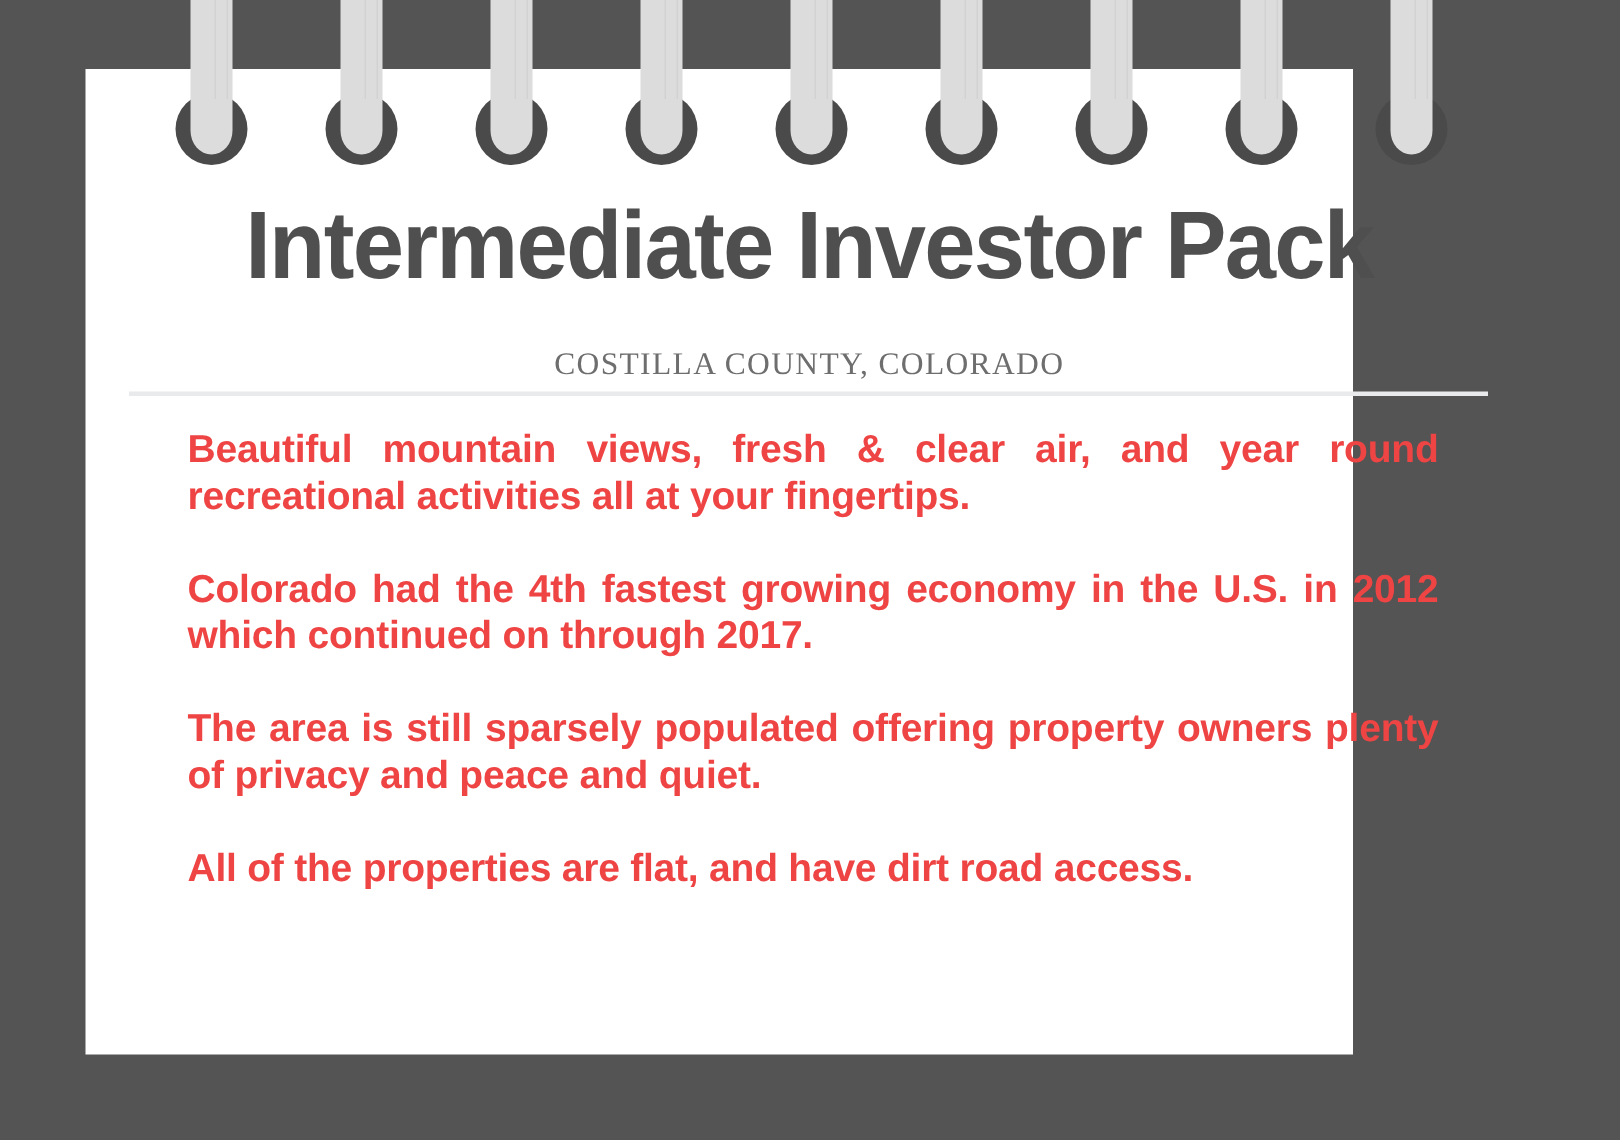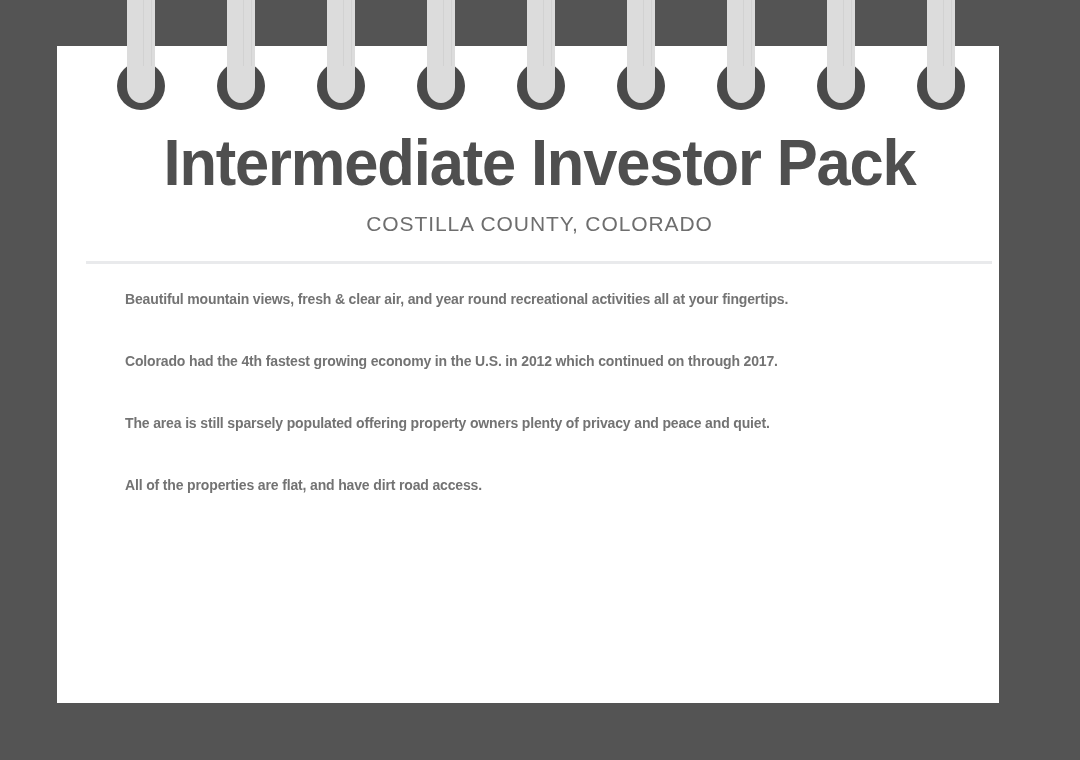--- a/index.html
+++ b/index.html
@@ -13,21 +13,21 @@
     font-family: "Liberation Sans", sans-serif;
     overflow: hidden;
     position: relative;
   }
 
   
   #paper {
     position: absolute;
     left: 57px;
     top: 46px;
-    width: 942px;
+    width: 845px;
     height: 657px;
     background: #ffffff;
   }
 
   
   #binding {
     position: absolute;
     left: 0;
     top: 0;
     width: 1080px;
@@ -83,26 +83,26 @@
     font-family: "Liberation Sans", sans-serif;
     font-size: 64px;
     font-weight: bold;
     color: #4f4f4f;
     letter-spacing: -1.2px;
     line-height: 1.04;
     margin: 0;
     transform: scaleX(0.96);
   }
   #subtitle {
-    font-family: Liberation Sans, sans-serif;
+    font-family: Liberation Serif, serif;
     font-size: 21px;
     font-weight: normal;
     color: #6e6e6e;
     letter-spacing: 0.9px;
-    margin: 15px 0 0 0;
+    margin: 33px 0 0 0;
     text-transform: uppercase;
   }
 
   
   #divider {
     position: absolute;
     left: 29px;
     top: 215px;
     width: 906px;
     height: 3px;
@@ -111,23 +111,23 @@
 
   
   #body-copy {
     position: absolute;
     left: 68px;
     top: 238px;
     width: 834px;
   }
   .para {
     font-family: "Liberation Sans", sans-serif;
-    font-size: 14px;
+    font-size: 26px;
     font-weight: bold;
-    color: #737373;
+    color: #ef4444;
     line-height: 31px;
     text-align: justify;
     margin: 0 0 31px 0;
     letter-spacing: -0.15px;
   }
   .para:last-child {
     margin-bottom: 0;
   }
   .para.no-justify {
     text-align: left;

